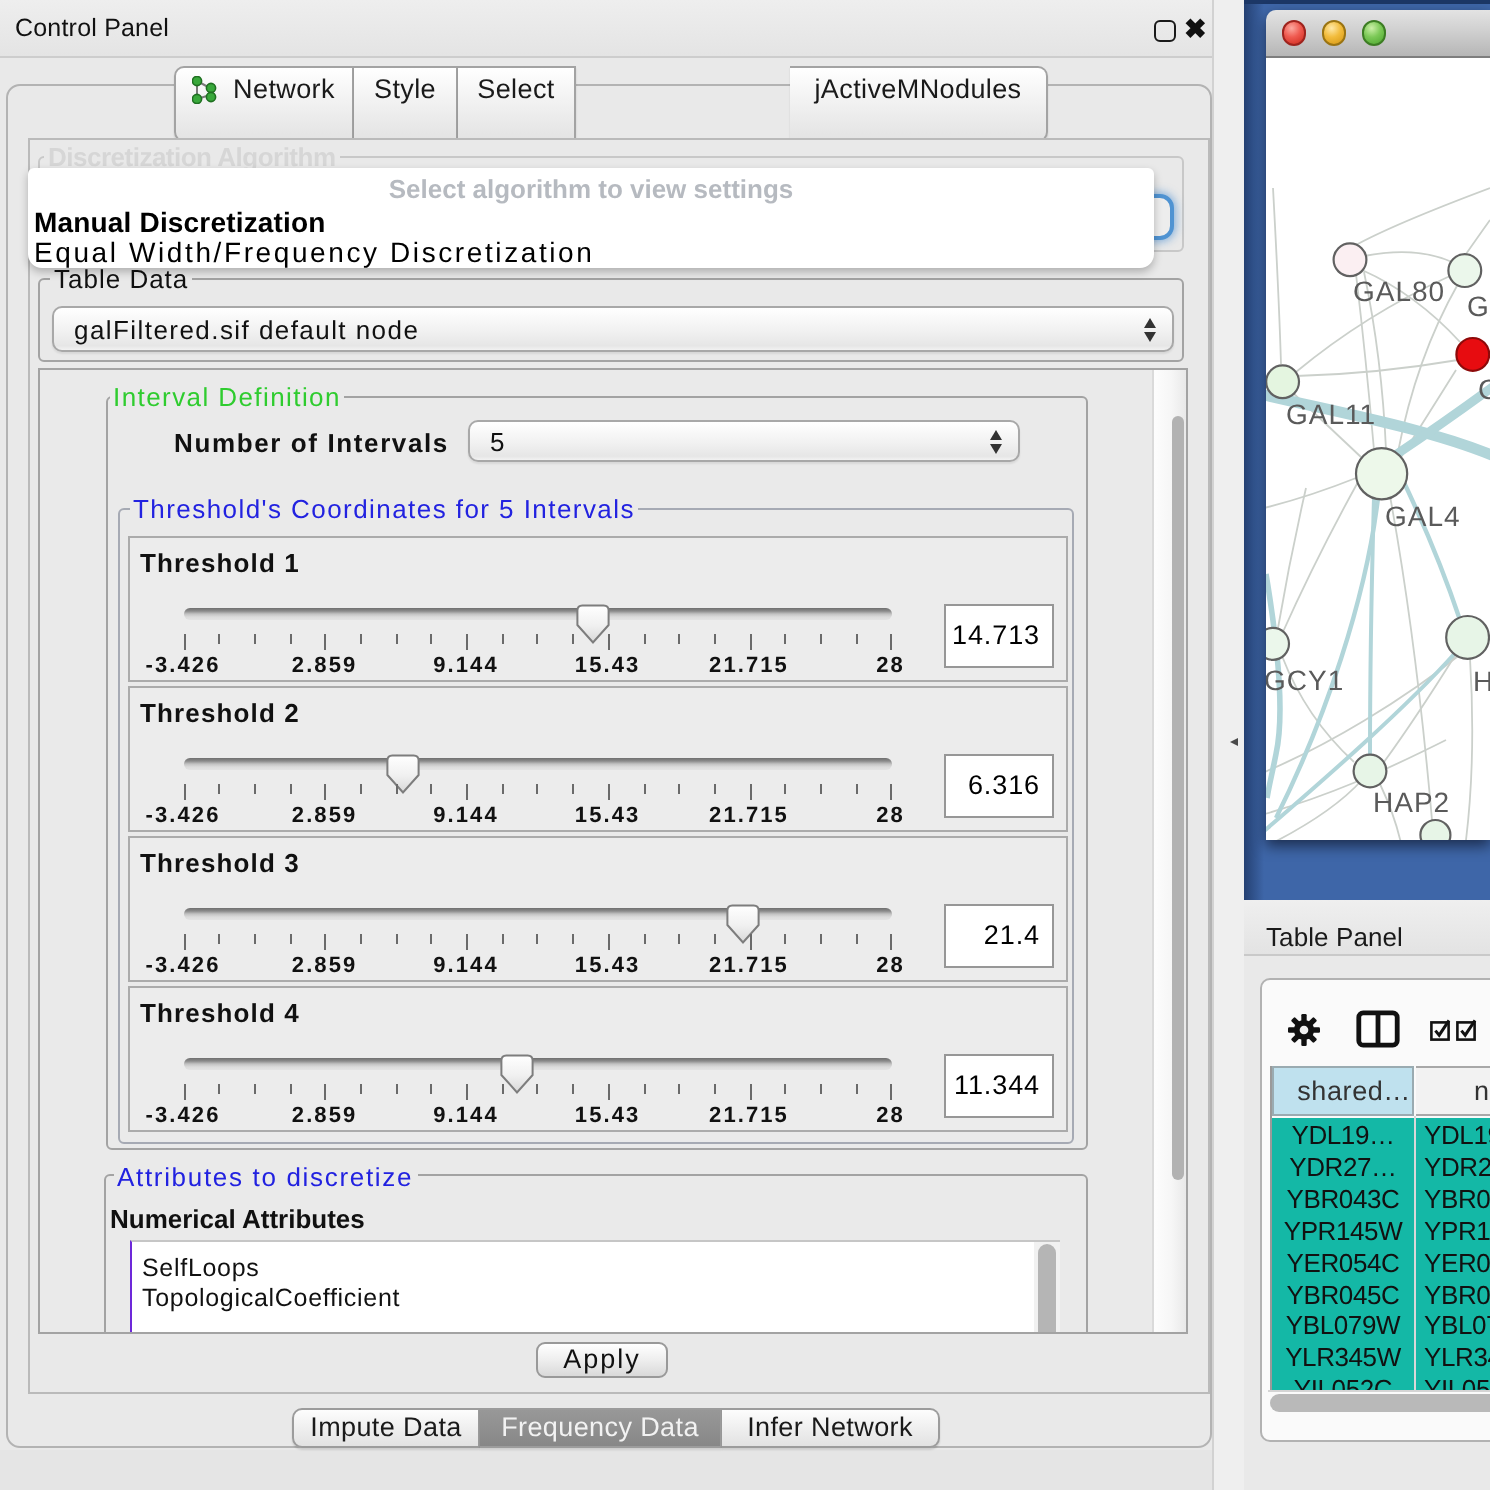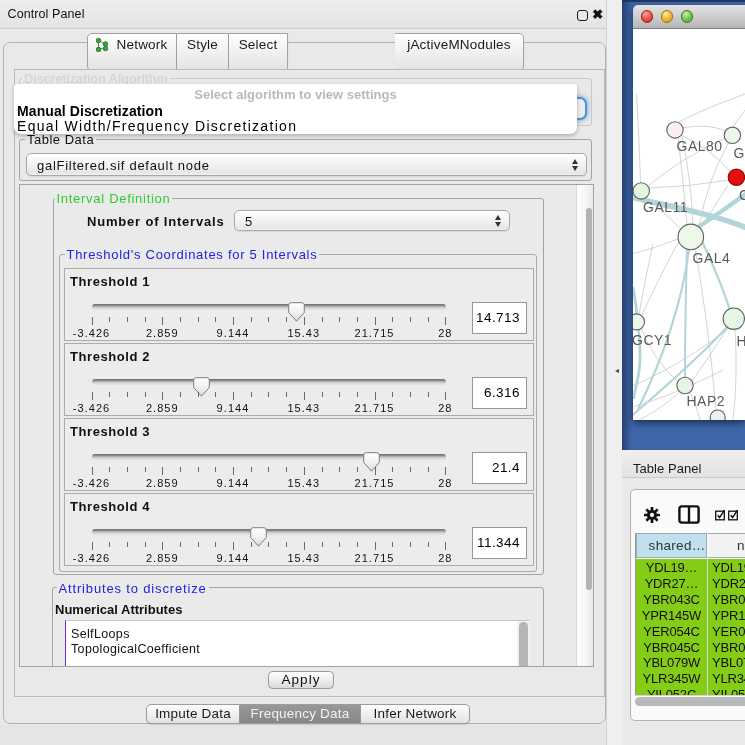--- a/index.html
+++ b/index.html
@@ -51,21 +51,21 @@
 #vthumb { position:absolute; left:565.5px; top:23px; width:6px; height:382px; background:#b2b2b2; border-radius:3px; }
 
 
 .trow { position:absolute; left:0px; width:470px; height:73px; background:#ececec; border:1px solid #ababab; }
 .tlabel { position:absolute; left:5px; top:5px; font-size:13px; font-weight:bold; letter-spacing:0.57px; color:#111; }
 .track { position:absolute; left:26.5px; top:35px; width:354.5px; height:6px; border-radius:3px;
   background:linear-gradient(#6f6f6f 0px,#8a8a8a 1.5px,#c2c2c2 3px,#dcdcdc 4.5px,#e3e3e3 6px); }
 .thumb { position:absolute; top:33px; }
 .tick { position:absolute; top:48.5px; width:1px; height:5px; background:#6a6a6a; }
 .tick.maj { height:8px; }
-.ticklab { position:absolute; top:58px; transform:translateX(-50%); font-size:11px; font-weight:normal; letter-spacing:1.05px; color:#111;text-align:right; }
+.ticklab { position:absolute; top:58px; transform:translateX(-50%); font-size:11px; font-weight:bold; letter-spacing:1.05px; color:#111;text-align:right; }
 .vbox { position:absolute; left:407px; top:33px; width:55px; height:32px; background:#fff;
   border:1px solid #979797; font-size:13.5px; letter-spacing:0.45px; color:#000; text-align:right; line-height:30px; padding-right:6px; }
 
 
 #attrlist { position:absolute; left:45px; top:435px; width:452px; height:47px; background:#fff; overflow:hidden;
   border-top:1px solid #c6c6c6; border-left:1px solid #6d28d9; padding-top:6px; }
 #attrlist div { font-size:12.5px; letter-spacing:0.35px; color:#111; height:15px; line-height:15px; padding-left:5px; }
 #listsb { position:absolute; left:497px; top:435px; width:12.5px; height:47px; background:#f1f1f1; border-top:1px solid #c6c6c6; overflow:hidden;}
 #listsb div { position:absolute; left:2px; top:1px; width:9px; height:60px; background:#b5b5b5; border-radius:4.5px; }
 
@@ -108,21 +108,21 @@
   background:linear-gradient(#efefef,#e3e3e3); border-bottom:1px solid #c9c9c9; }
 #tpbar span { position:absolute; left:11px; top:10.5px; font-size:13px; letter-spacing:0.05px; color:#1a1a1a; }
 #tablebox { position:absolute; left:630px; top:489px; width:130px; height:232px; background:#fafafa;
   border:1px solid #b2b2b2; border-radius:5px; }
 
 
 #thead1 { position:absolute; left:636px; top:533px; width:70.5px; height:25px; background:#bfe1ee;
   border:1px solid #9aabb1; font-size:13.5px; color:#333; text-align:right; line-height:24px; }
 #thead2 { position:absolute; left:707.5px; top:533px; width:50px; height:25px; background:#f2f2f2;
   border:1px solid #a8a8a8; border-left:none; font-size:13.5px; color:#333; line-height:24px; }
-#tbody { position:absolute; left:636px; top:559px; width:109px; height:136px; background:#84cc16; overflow:hidden; }
+#tbody { position:absolute; left:636px; top:559px; width:109px; height:136px; background:#14b8a6; overflow:hidden; }
 .trw { position:absolute; width:200px; height:15.9px; font-size:13px; letter-spacing:-0.2px; color:#111; }
 .c1 { position:absolute; left:0; width:71px; text-align:center; }
 .c2 { position:absolute; left:76px; width:120px; }
 #colline { position:absolute; left:707px; top:558px; width:1px; height:137px; background:#d8d8d8; }
 #hsb { position:absolute; left:633.5px; top:694.5px; width:111.5px; height:13.5px; background:#fafafa; border-top:1px solid #d4d4d4; }
 #hsb div { position:absolute; left:1px; top:1.5px; width:120px; height:9px; background:#b9b9b9; border-radius:4.5px; }
 
 #bottomstrip { position:absolute; left:0; top:725px; width:608px; height:20px; background:#e5e5e5; }
 </style></head>
 <body>

